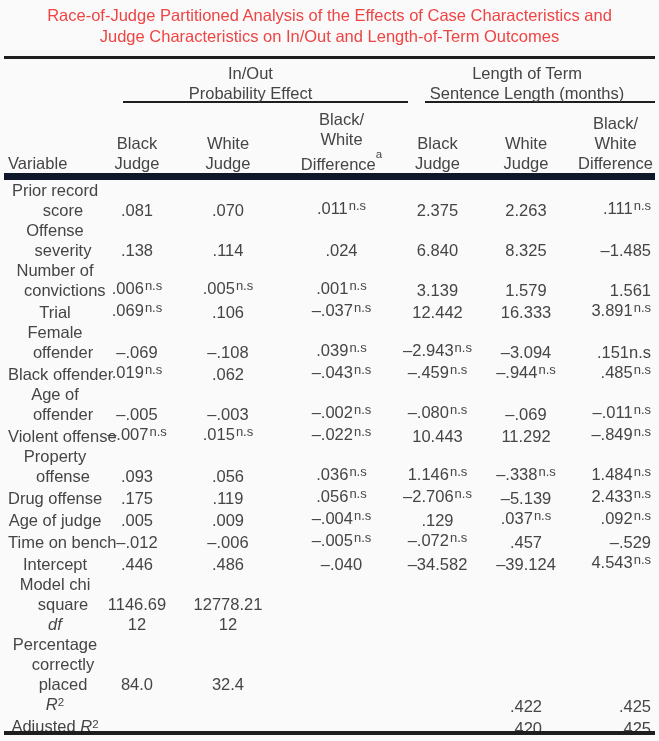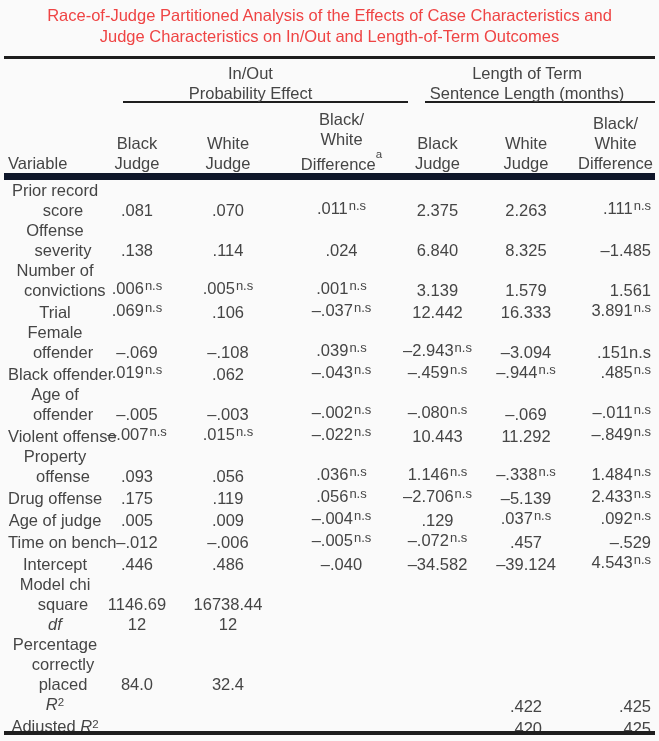--- a/index.html
+++ b/index.html
@@ -252,21 +252,21 @@
           <td class="val c3"><span>–34.582</span></td>
           <td class="val c4"><span>–39.124</span></td>
           <td class="val c5"><span>4.543</span><span class="ns">n.s</span></td>
         </tr>
         <tr>
           <td class="label">
             <div>Model chi</div>
             <div class="cont">square</div>
           </td>
           <td class="val c0"><span>1146.69</span></td>
-          <td class="val c1"><span>16738.44</span></td>
+          <td class="val c1"><span>12778.21</span></td>
           <td class="val c2"></td>
           <td class="val c3"></td>
           <td class="val c4"></td>
           <td class="val c5"></td>
         </tr>
         <tr>
           <td class="label">
             <div><span class="it">df</span></div>
           </td>
           <td class="val c0"><span>12</span></td>

